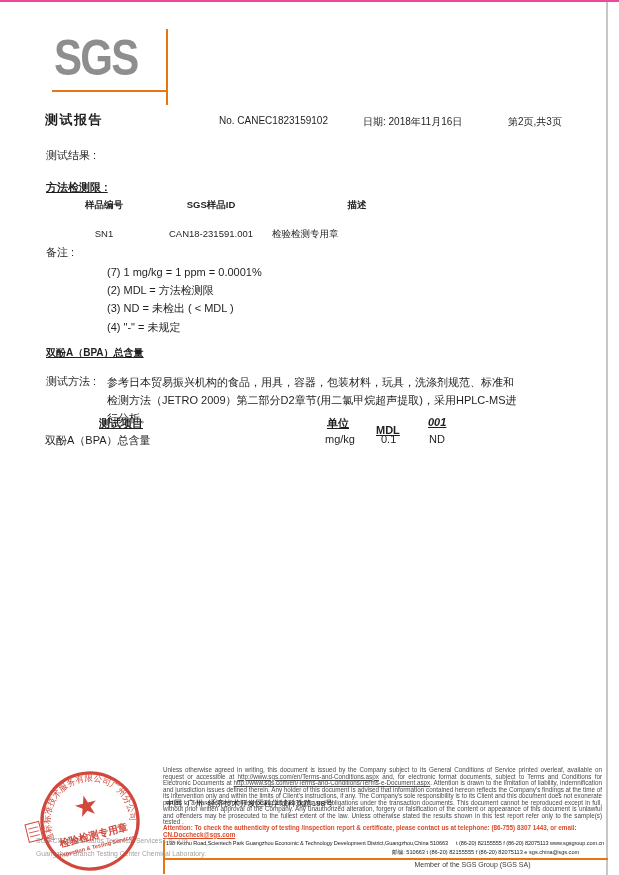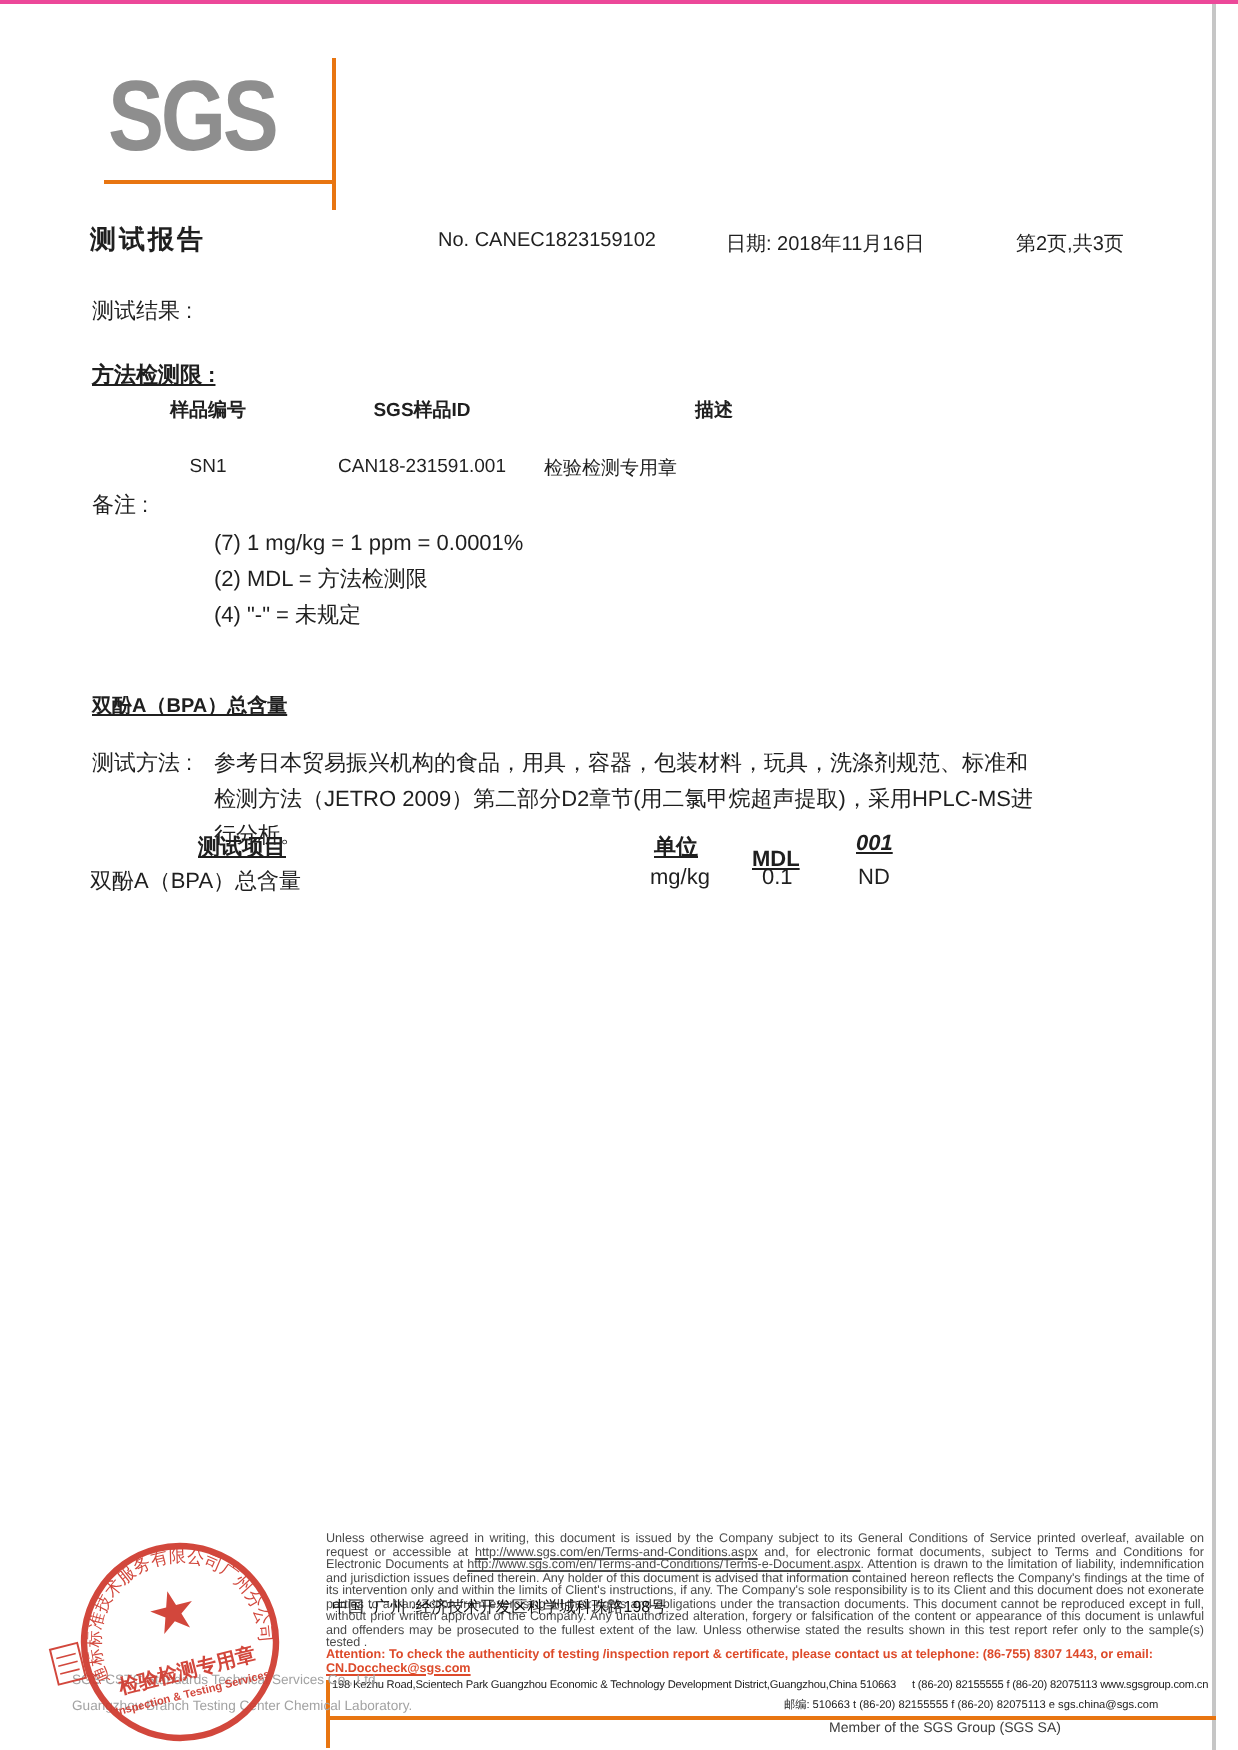--- a/index.html
+++ b/index.html
@@ -83,20 +83,21 @@
     <div class="hdr">描述</div>
     <div class="c">SN1</div>
     <div class="c">CAN18-231591.001</div>
     <div>检验检测专用章</div>
   </div>
 
   <div class="abs t95 notes-label">备注 :</div>
   <div class="abs t95 notes">
     <div>(7) 1 mg/kg = 1 ppm = 0.0001%</div>
     <div>(2) MDL = 方法检测限</div>
+    <div>(3) ND = 未检出 ( &lt; MDL )</div>
     <div>(4) "-" = 未规定</div>
   </div>
 
   <div class="abs bpa-heading">双酚A（BPA）总含量</div>
   <div class="abs t95 method-label">测试方法 :</div>
   <div class="abs t95 method-text">参考日本贸易振兴机构的食品，用具，容器，包装材料，玩具，洗涤剂规范、标准和检测方法（JETRO 2009）第二部分D2章节(用二氯甲烷超声提取)，采用HPLC-MS进行分析。</div>
 
   <div class="abs t95 rt-hdr rt-item-h">测试项目</div>
   <div class="abs t95 rt-hdr rt-unit-h">单位</div>
   <div class="abs t95 rt-hdr rt-mdl-h">MDL</div>

